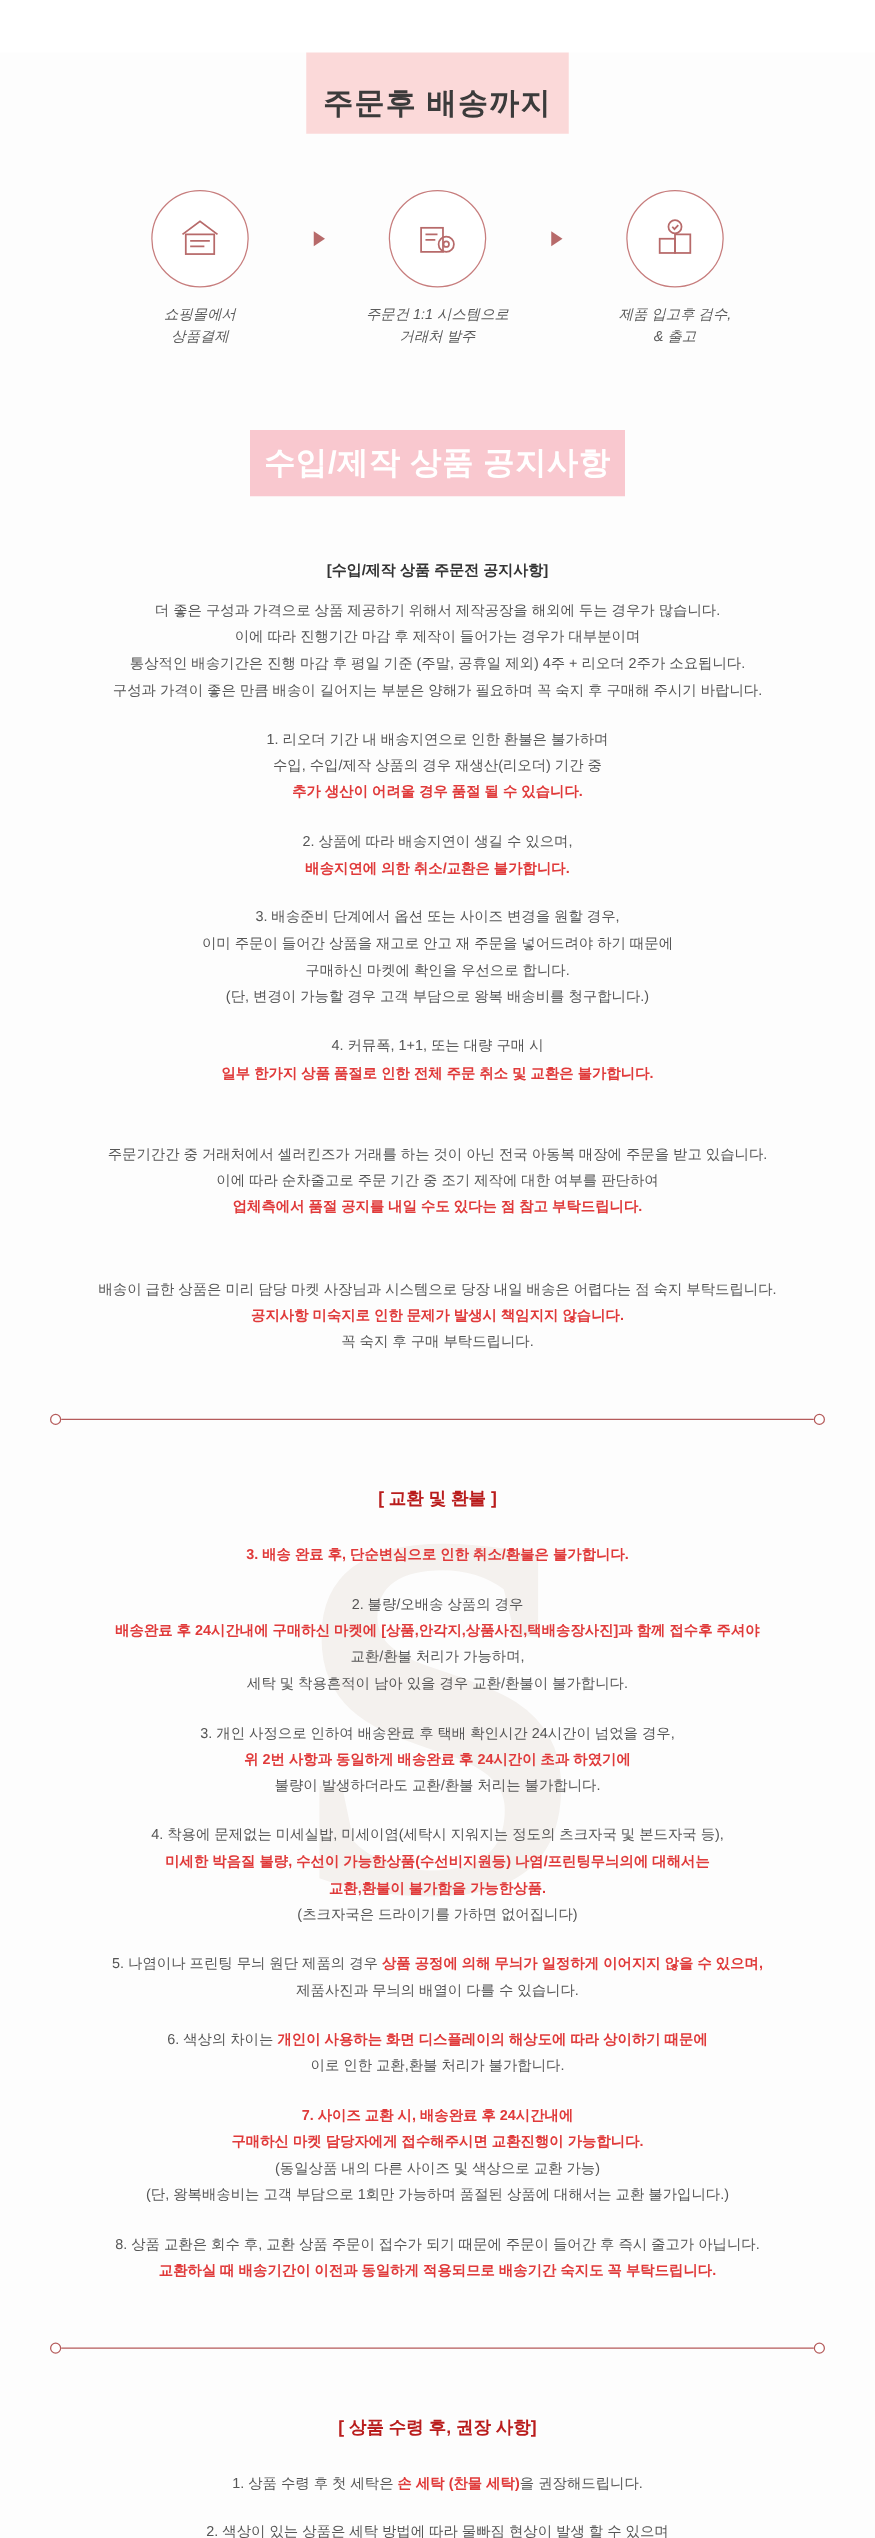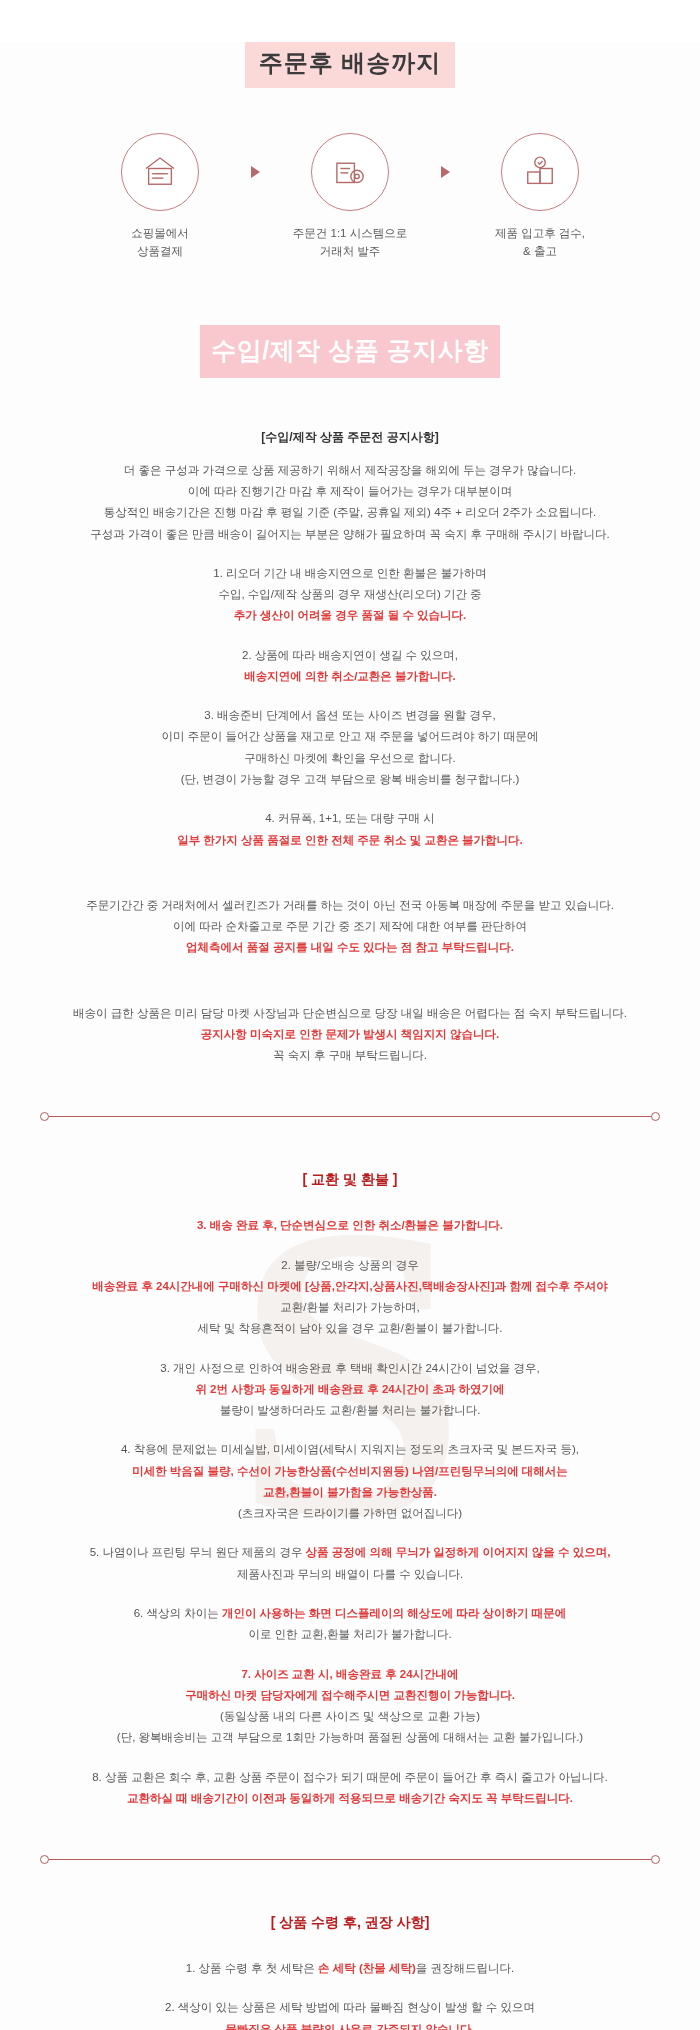--- a/index.html
+++ b/index.html
@@ -36,21 +36,21 @@
     user-select: none;
   }
   .content { position: relative; z-index: 2; }
 
   
   .top-banner {
     margin: 42px auto 0;
     width: 210px;
     background: #fbd9d9;
     text-align: center;
-    padding: 5px 0 9px;
+    padding: 24px 0 9px;
   }
   .top-banner .title {
     font-size: 24px;
     font-weight: bold;
     color: #3b3b3b;
     letter-spacing: 1px;
   }
 
   
   .steps {
@@ -74,20 +74,21 @@
     align-items: center;
     justify-content: center;
     background: #ffffff;
   }
   .circle svg { display: block; }
   .step-label {
     margin-top: 14px;
     font-size: 11.5px;
     line-height: 1.55;
     color: #5a5a5a;
+    font-style: italic;
   }
   .arrow {
     width: 40px;
     display: flex;
     align-items: center;
     justify-content: center;
     height: 78px;
   }
   .arrow-tri {
     width: 0; height: 0;
@@ -269,21 +270,21 @@
 
       <p class="para">
         <span>주문기간간 중 거래처에서 셀러킨즈가 거래를 하는 것이 아닌 전국 아동복 매장에 주문을 받고 있습니다.</span><br>
         <span>이에 따라 순차줄고로 주문 기간 중 조기 제작에 대한 여부를 판단하여</span><br>
         <span class="red">업체측에서 품절 공지를 내일 수도 있다는 점 참고 부탁드립니다.</span>
       </p>
 
       <div class="gap-md"></div>
 
       <p class="para">
-        <span>배송이 급한 상품은 미리 담당 마켓 사장님과 단순변심으로 당장 내일 배송은 어렵다는 점 숙지 부탁드립니다.</span><br>
+        <span>배송이 급한 상품은 미리 담당 마켓 사장님과 시스템으로 당장 내일 배송은 어렵다는 점 숙지 부탁드립니다.</span><br>
         <span class="red">공지사항 미숙지로 인한 문제가 발생시 책임지지 않습니다.</span><br>
         <span>꼭 숙지 후 구매 부탁드립니다.</span>
       </p>
     </div>
 
     <div class="divider">
       <span class="dot"></span>
       <span class="line"></span>
       <span class="dot"></span>
     </div>

